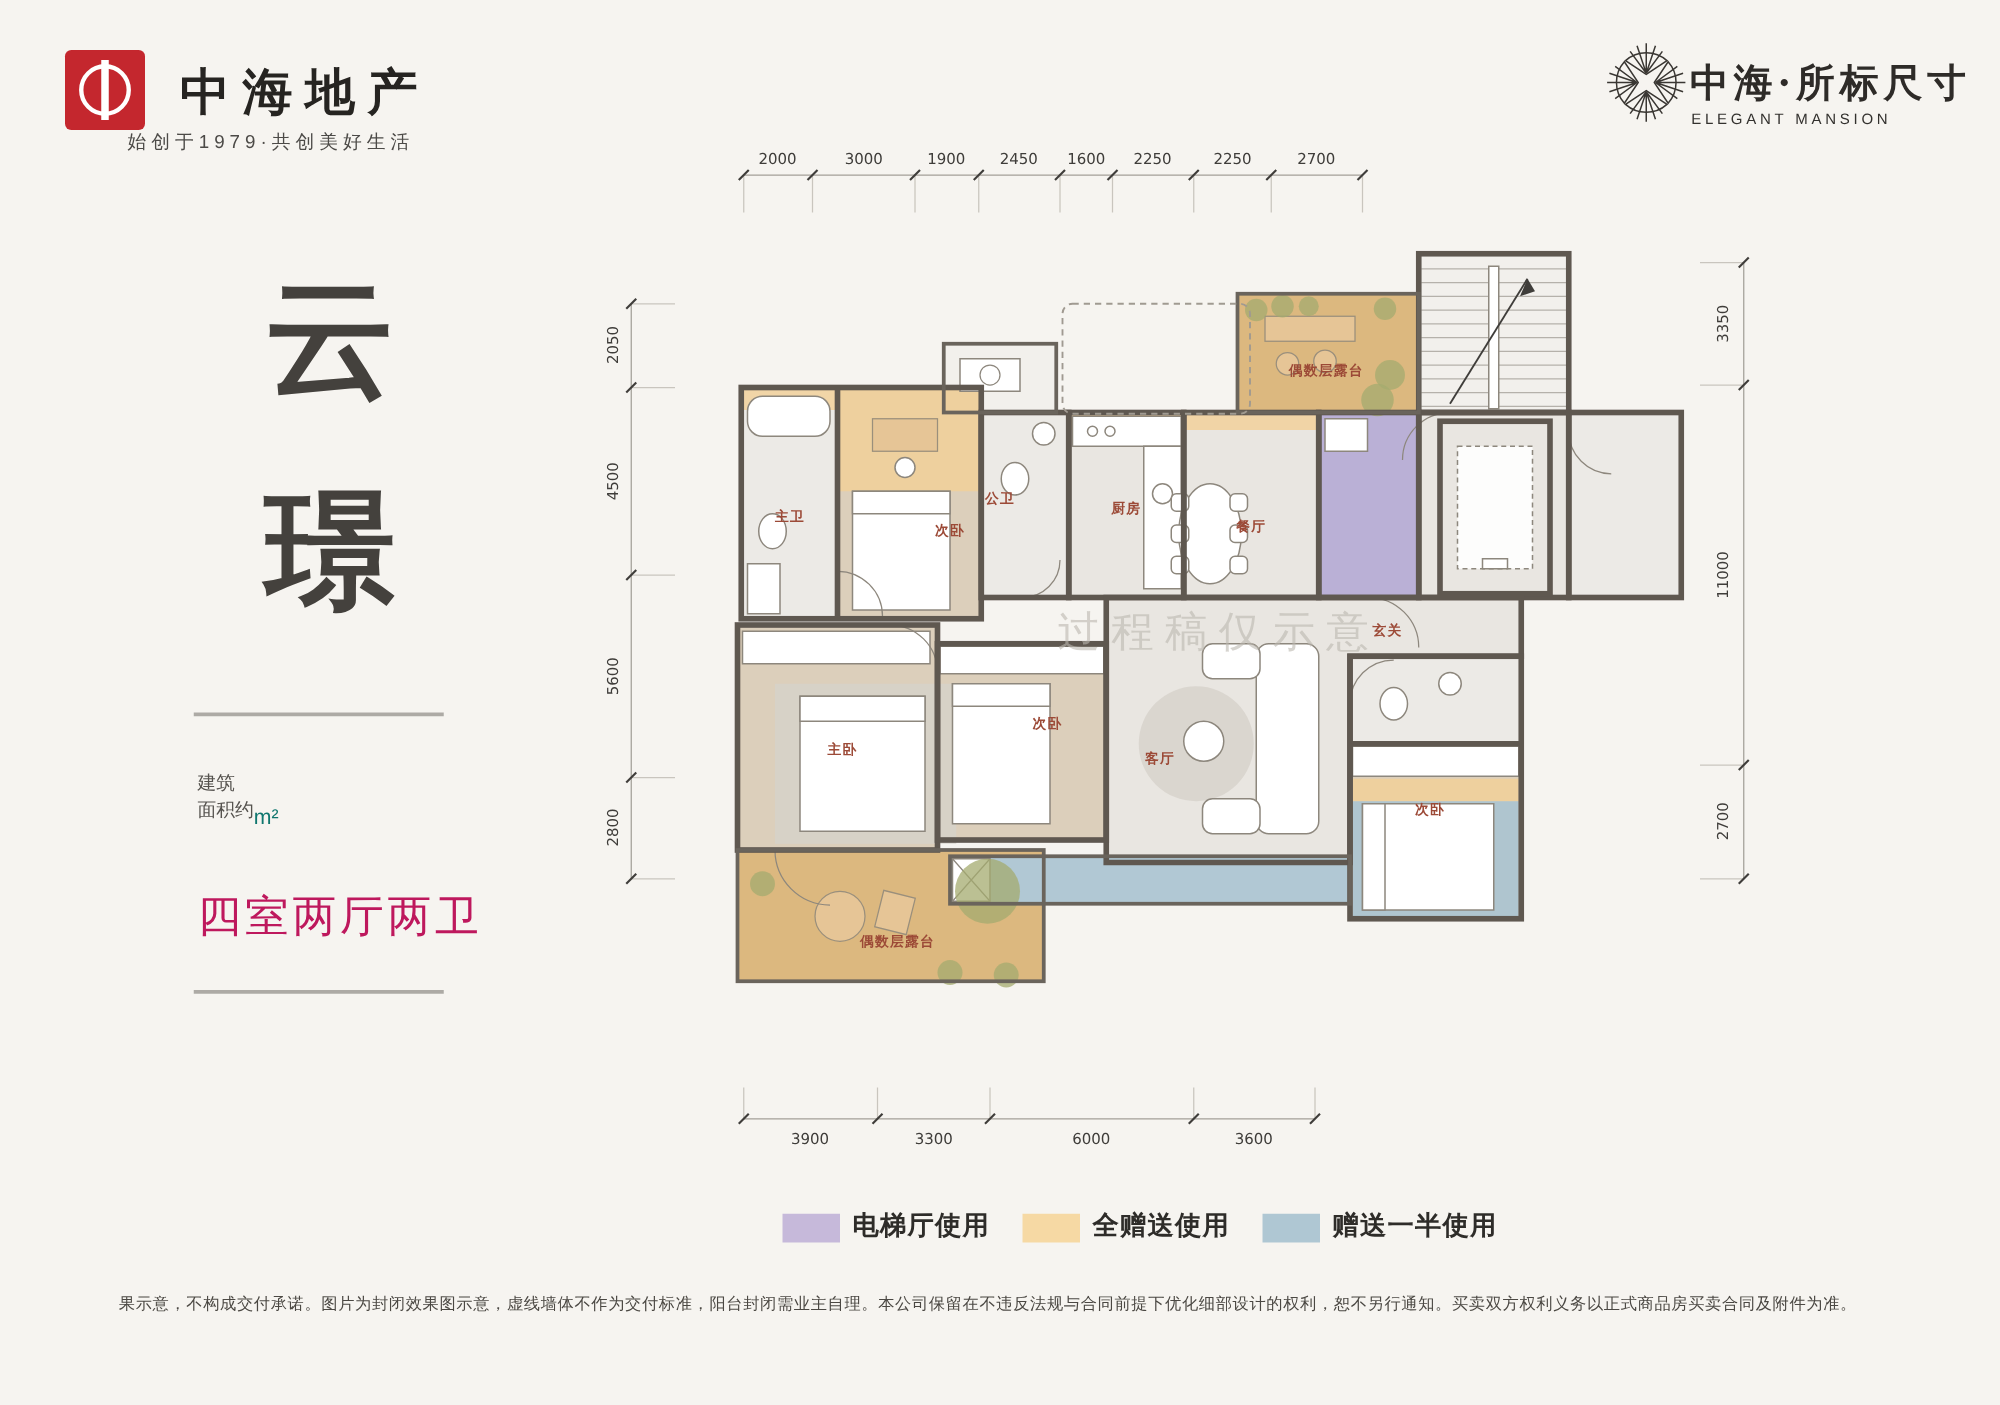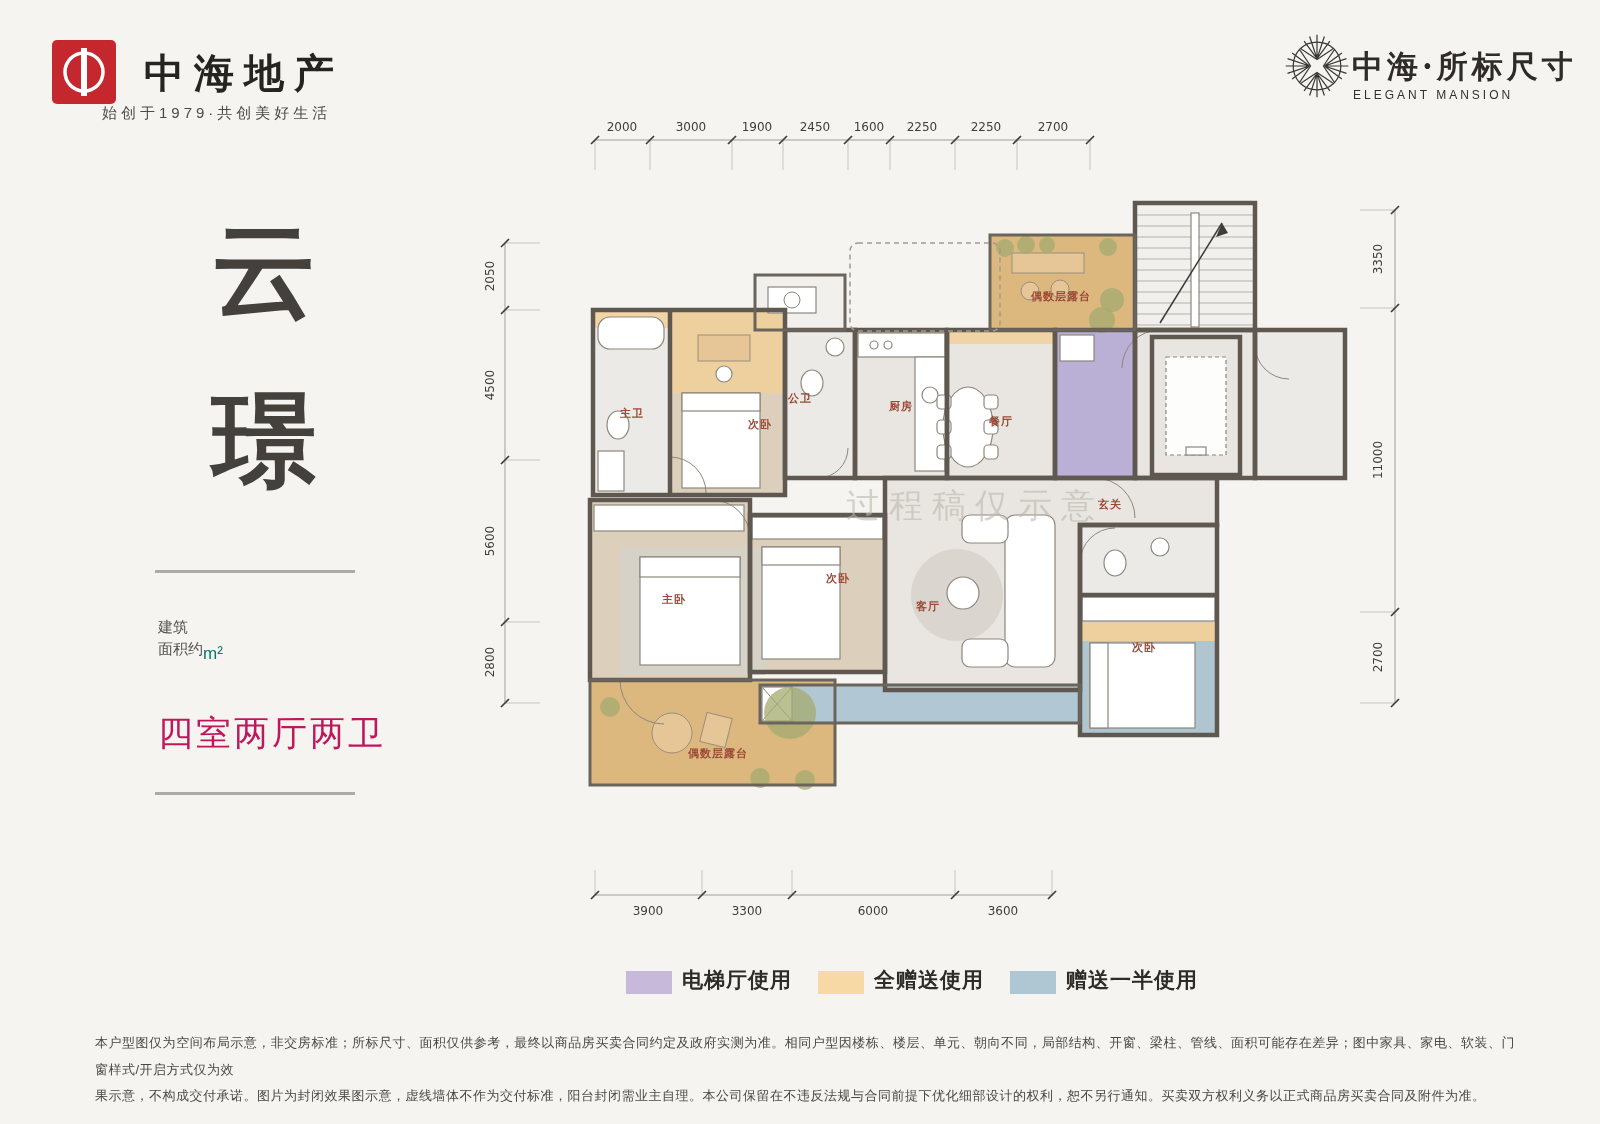--- a/index.html
+++ b/index.html
@@ -355,17 +355,16 @@
       <span class="legend-swatch" style="background-color: rgb(246, 217, 164);"></span>
       <span class="legend-label">全赠送使用</span>
     </div>
     <div class="legend-item">
       <span class="legend-swatch" style="background-color: rgb(175, 199, 211);"></span>
       <span class="legend-label">赠送一半使用</span>
     </div>
   </div>
 
   <div class="disclaimer">
-    <div>本户型图仅为空间布局示意，非交房标准；所标尺寸、面积仅供参考，最终以商品房买卖合同约定及政府实测为准。相同户型因楼栋、楼层、单元、朝向不同，局部结构、开窗、梁柱、管线、面积可能存在差异；图中家具、家电、软装、门窗样式/开启方式仅为效</div>
     <div>果示意，不构成交付承诺。图片为封闭效果图示意，虚线墙体不作为交付标准，阳台封闭需业主自理。本公司保留在不违反法规与合同前提下优化细部设计的权利，恕不另行通知。买卖双方权利义务以正式商品房买卖合同及附件为准。</div>
   </div>
 
 </div>
 
 </body></html>

